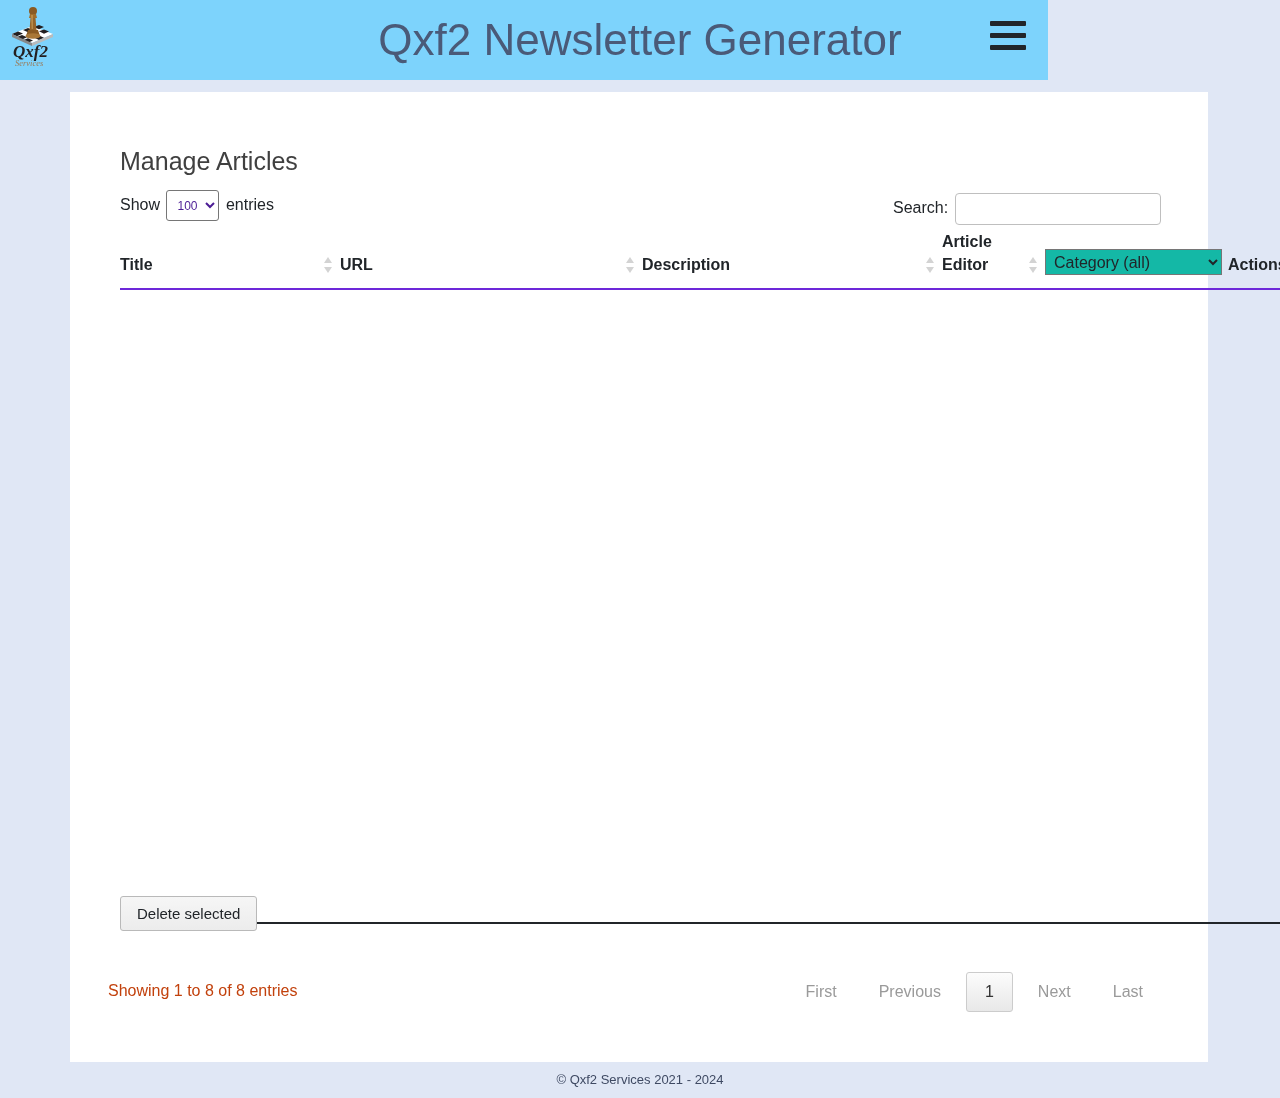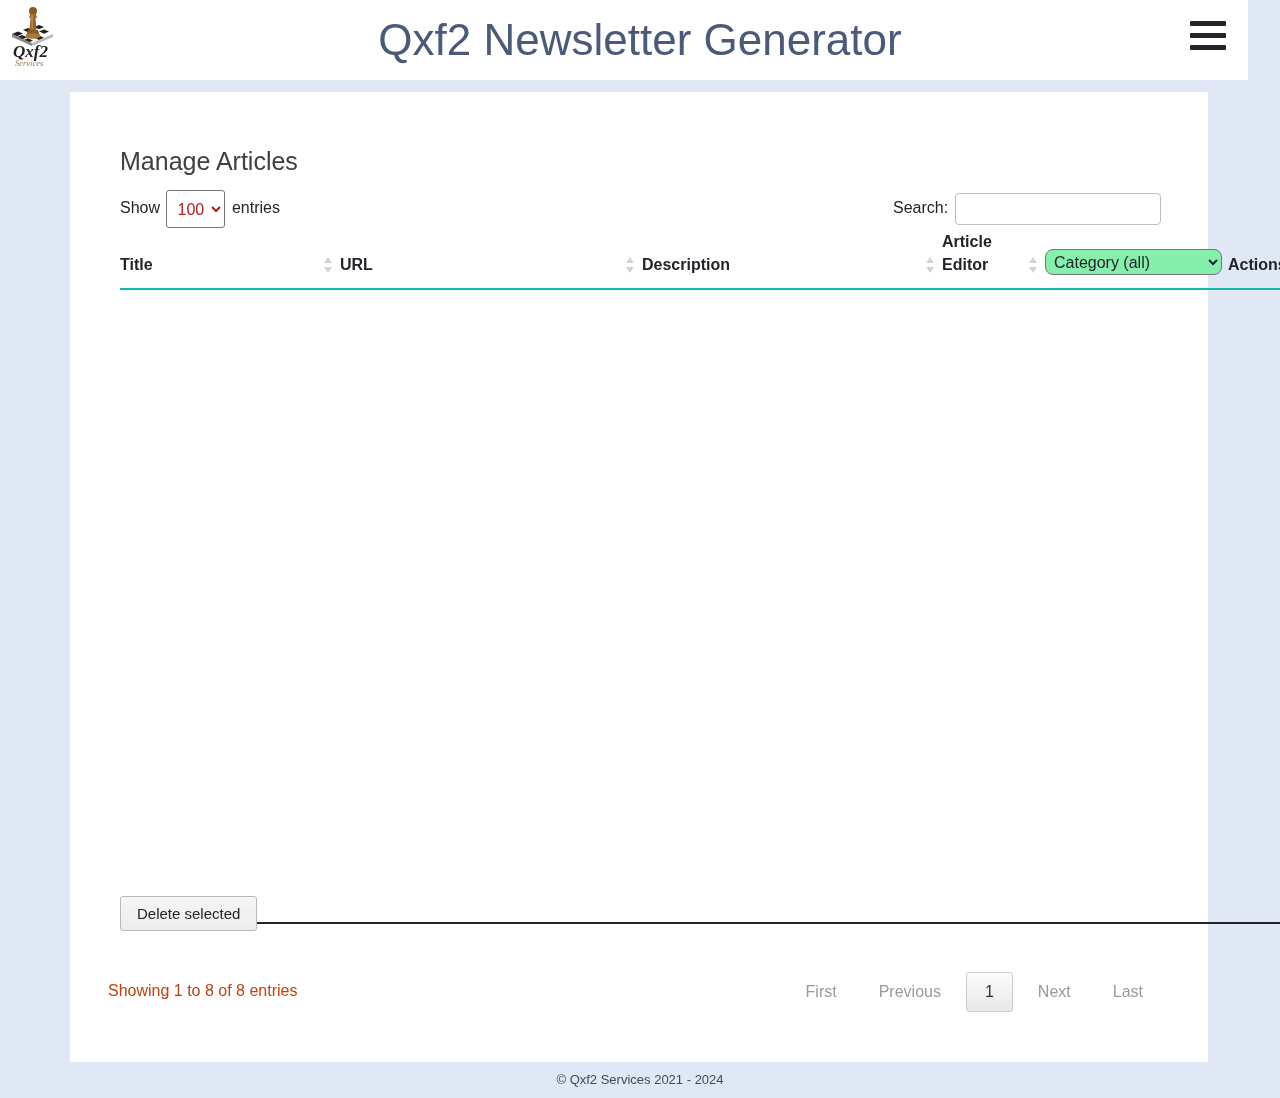--- a/index.html
+++ b/index.html
@@ -16,22 +16,22 @@
     font-size: 16px;
     color: #333333;
     overflow: hidden;
     position: relative;
   }
 
   
   .topbar {
     position: relative;
     height: 80px;
-    width: 1248px;
-    background: #ffffff;
+    width: 1048px;
+    background: #7dd3fc;
   }
   .brand-logo {
     position: absolute;
     left: 5px;
     top: 2px;
     width: 55px;
     height: 68px;
     display: block;
   }
   .app-title {
@@ -94,28 +94,28 @@
     position: absolute;
     left: 0;
     top: 100px;
     font-size: 16px;
     color: #212529;
     white-space: nowrap;
     line-height: 22px;
   }
   .dt-length select {
     font-family: "Liberation Sans", sans-serif;
-    font-size: 16px;
-    color: #b91c1c;
+    font-size: 12px;
+    color: #4c1d95;
     padding: 1px 4px 1px 6px;
     margin: 0 2px;
     border: 1px solid #767676;
     border-radius: 3px;
     background: #ffffff;
-    height: 38px;
+    height: 31px;
     vertical-align: middle;
   }
 
   
   .dt-filter {
     position: absolute;
     right: 0;
     top: 100px;
     font-size: 16px;
     color: #212529;
@@ -152,21 +152,21 @@
     table-layout: fixed;
   }
   table.dt thead th {
     position: relative;
     text-align: left;
     vertical-align: bottom;
     font-size: 16px;
     font-weight: bold;
     color: #212529;
     padding: 0 24px 12px 0;
-    border-bottom: 2px solid #14b8a6;
+    border-bottom: 2px solid #6d28d9;
     line-height: 23px;
     white-space: normal;
   }
   th.col-title   { width: 220px; }
   th.col-url     { width: 302px; }
   th.col-desc    { width: 300px; }
   th.col-editor  { width: 103px; }
   th.col-cat     { width: 183px; vertical-align: bottom; }
   th.col-actions { width: 52px; }
 
@@ -188,22 +188,22 @@
   .sort-icon .up   { top: 0;    border-bottom: 6px solid #d3d3d3; }
   .sort-icon .down { bottom: 0; border-top: 6px solid #d3d3d3; }
 
   th.col-cat select {
     font-family: "Liberation Sans", sans-serif;
     font-size: 16px;
     color: #212529;
     width: 177px;
     height: 26px;
     border: 1px solid #767676;
-    border-radius: 8px;
-    background: #86efac;
+    border-radius: 0px;
+    background: #14b8a6;
     padding: 1px 2px 1px 4px;
     font-weight: normal;
     display: block;
     margin-bottom: 1px;
   }
   th.col-actions { padding-right: 0; }
 
   table.dt tbody { height: 630px; }
   table.dt tbody tr.empty-body td {
     height: 630px;

